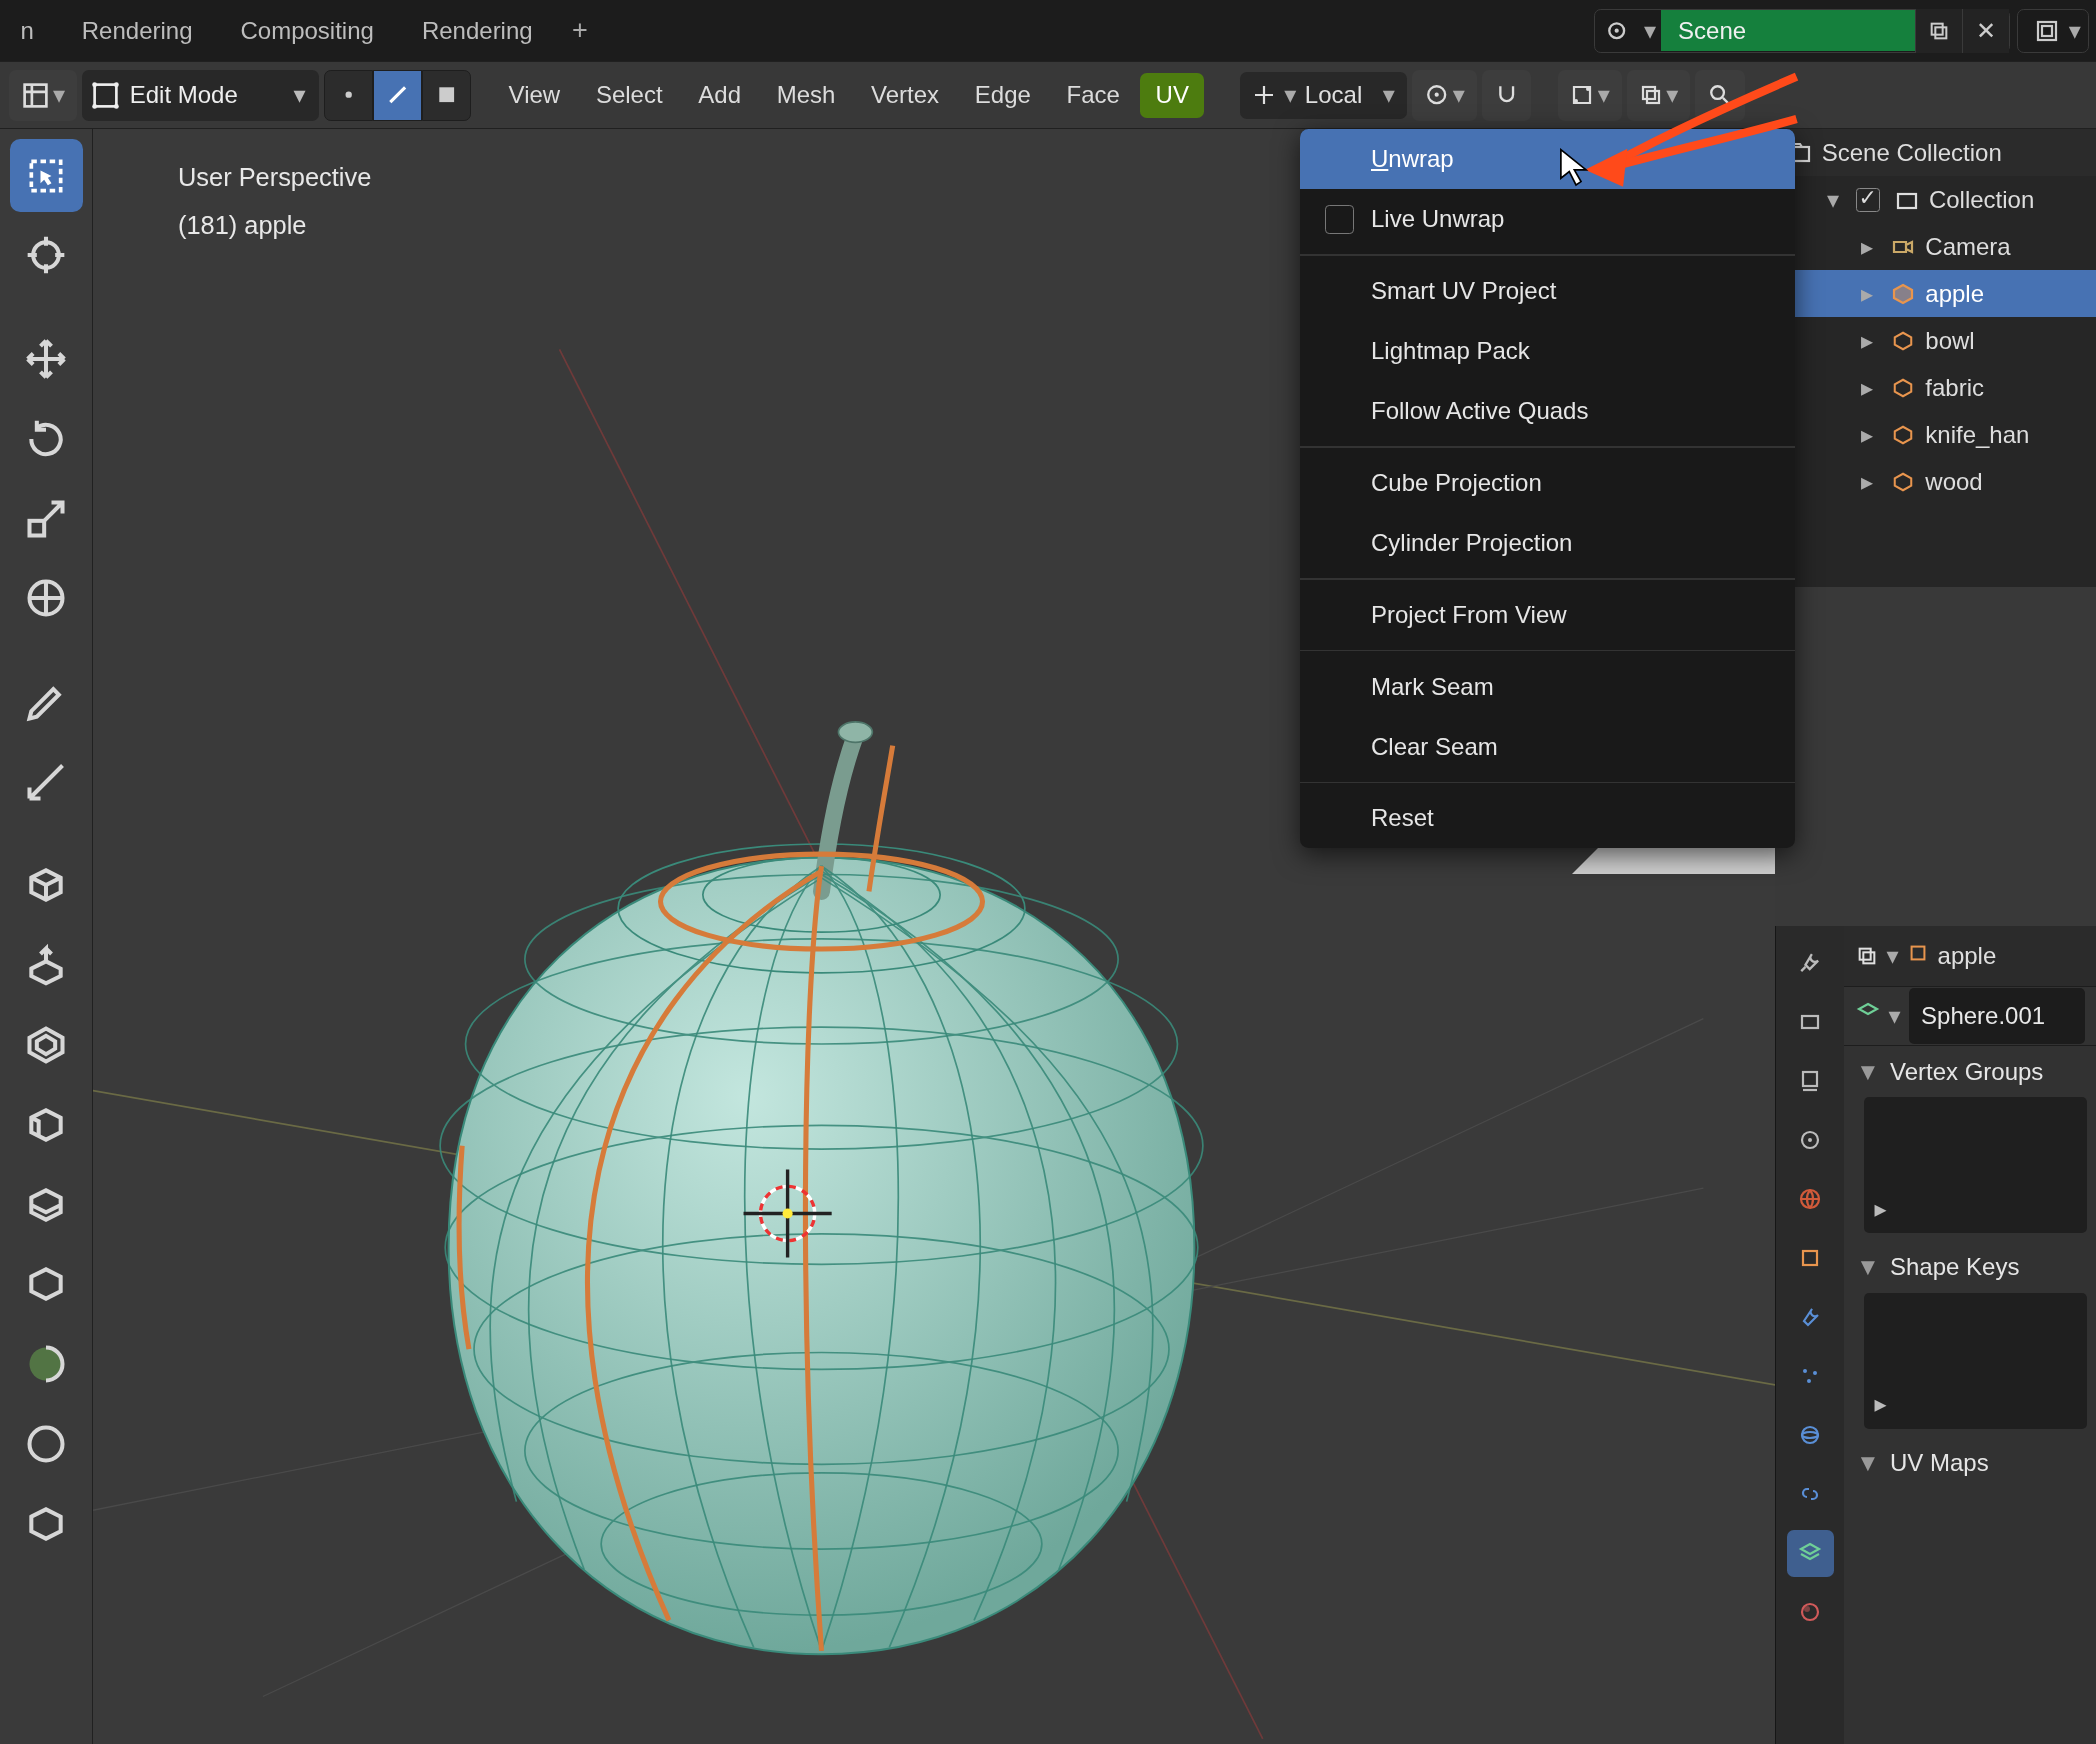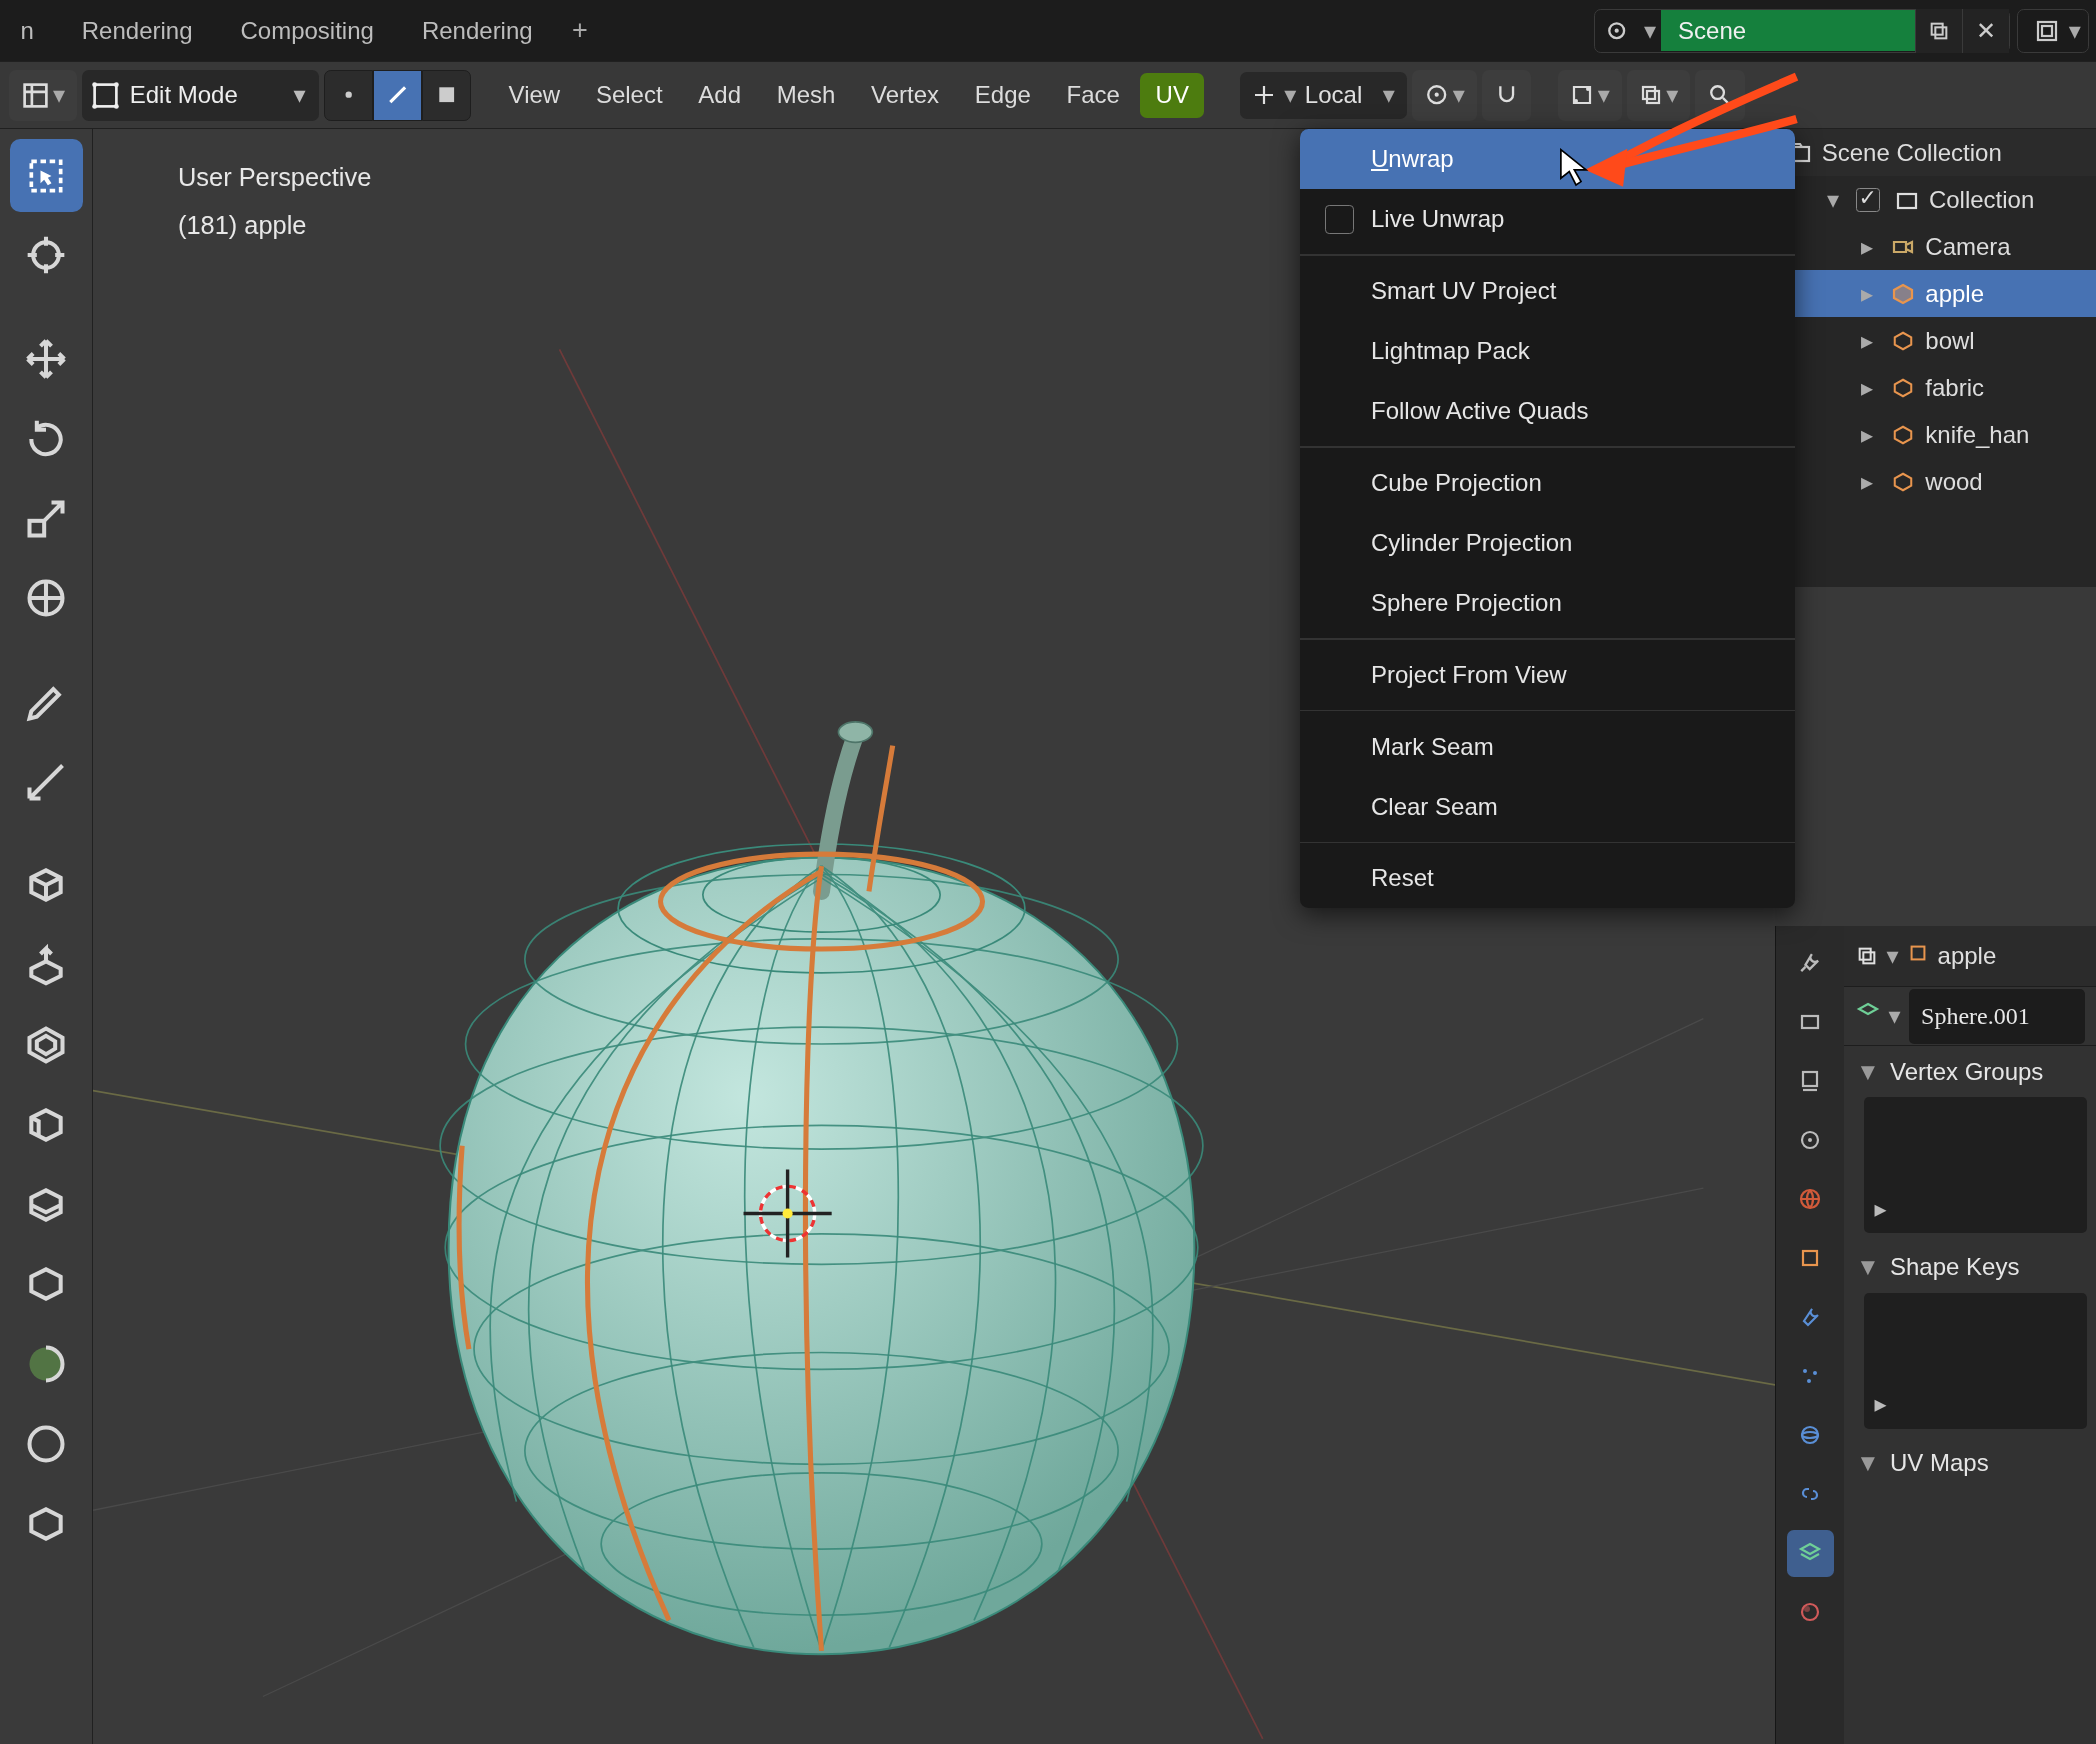--- a/index.html
+++ b/index.html
@@ -71,21 +71,21 @@
 .outl-check.checked::after { content:"✓"; position:absolute; top:-3.4px; left:1.7px; color:#ddd; font-size:22px; }
 
 
 .props { position: absolute; right: 0; top: 926px; bottom: 0; width: 322px; background: #323232; border-left: 1.7px solid #161616; display:flex; }
 .props-tabs { width: 68px; background: #2a2a2a; display:flex; flex-direction: column; align-items:center; padding-top: 13.6px; gap: 12px; }
 .ptab { width: 47px; height: 47px; border-radius: 6.8px; display:flex; align-items:center; justify-content:center; color:#bbb; cursor:pointer; }
 .ptab.sel { background: #3f5f8f; color:#fff; }
 .props-body { flex:1; padding: 0 0 0 0; overflow:hidden; }
 .props-hdr { height: 61px; display:flex; align-items:center; gap:8.5px; padding: 0 12px; background:#2b2b2b; border-bottom:1.7px solid #1d1d1d; }
 .data-row { height: 59px; display:flex; align-items:center; gap:8.5px; padding: 0 12px; border-bottom:1.7px solid #1d1d1d; }
-.data-field { background:#1c1c1c; padding:14px 12px; border-radius:5.1px; flex:1; color:#e8e8e8;font-family:Liberation Serif, serif; }
+.data-field { background:#1c1c1c; padding:14px 12px; border-radius:5.1px; flex:1; color:#e8e8e8; }
 .panel-hdr { height: 51px; display:flex; align-items:center; gap:10.2px; padding: 0 12px; color:#e6e6e6; cursor:pointer; }
 .panel-hdr .tri2 { color:#999; }
 .panel-body { height: 136px; background:#1f1f1f; margin: 0 10.2px 8.5px 20.3px; border-radius:5.1px; display:flex; align-items:flex-end; padding:10.2px; }
 .panel-body .tri2 { color:#bbb; }
 
 
 .ico-s { stroke: currentColor; fill: none; stroke-width: 2.2; }
 
 
 .apple-svg { position:absolute; left: 220px; top: 576px; }
@@ -425,23 +425,20 @@
     <div class="uv-item">
         <span>Follow Active Quads</span>
       </div>
     <div class="uv-sep"></div>
     <div class="uv-item">
         <span>Cube Projection</span>
       </div>
     <div class="uv-item">
         <span>Cylinder Projection</span>
       </div>
-    <div class="uv-item">
-        <span>Sphere Projection</span>
-      </div>
     <div class="uv-sep"></div>
     <div class="uv-item">
         <span>Project From View</span>
       </div>
     <div class="uv-sep"></div>
     <div class="uv-item">
         <span>Mark Seam</span>
       </div>
     <div class="uv-item">
         <span>Clear Seam</span>

